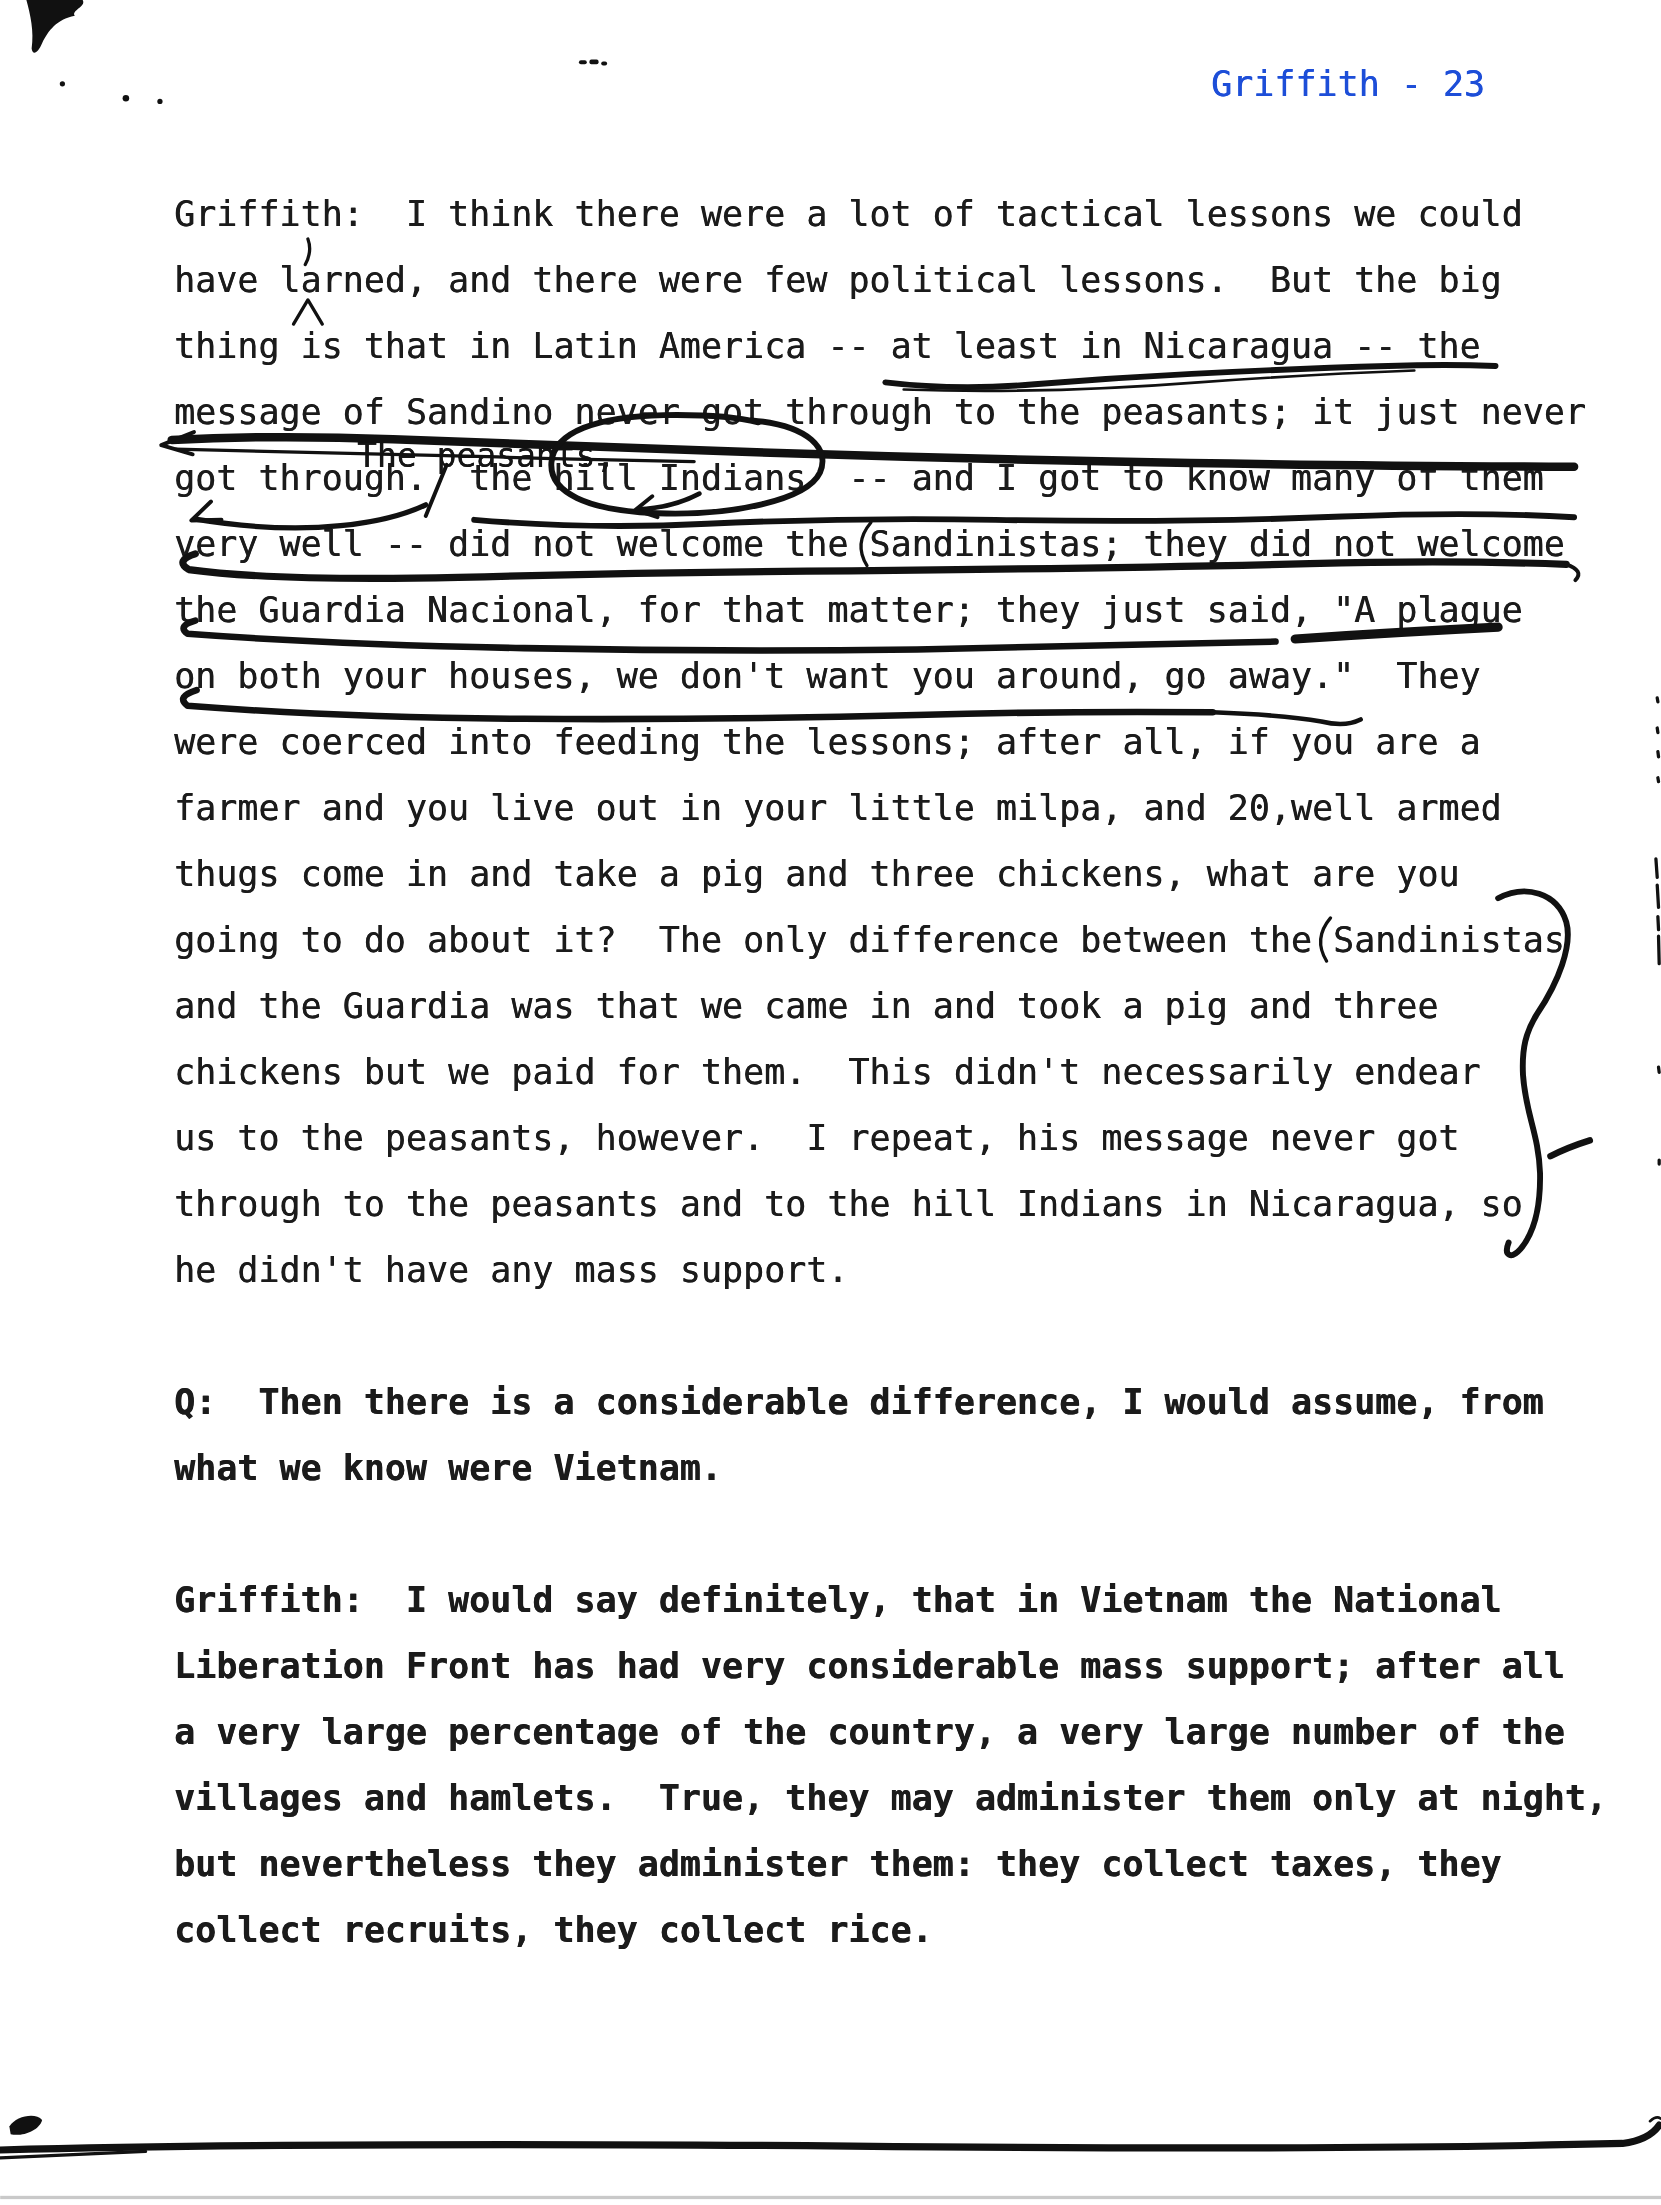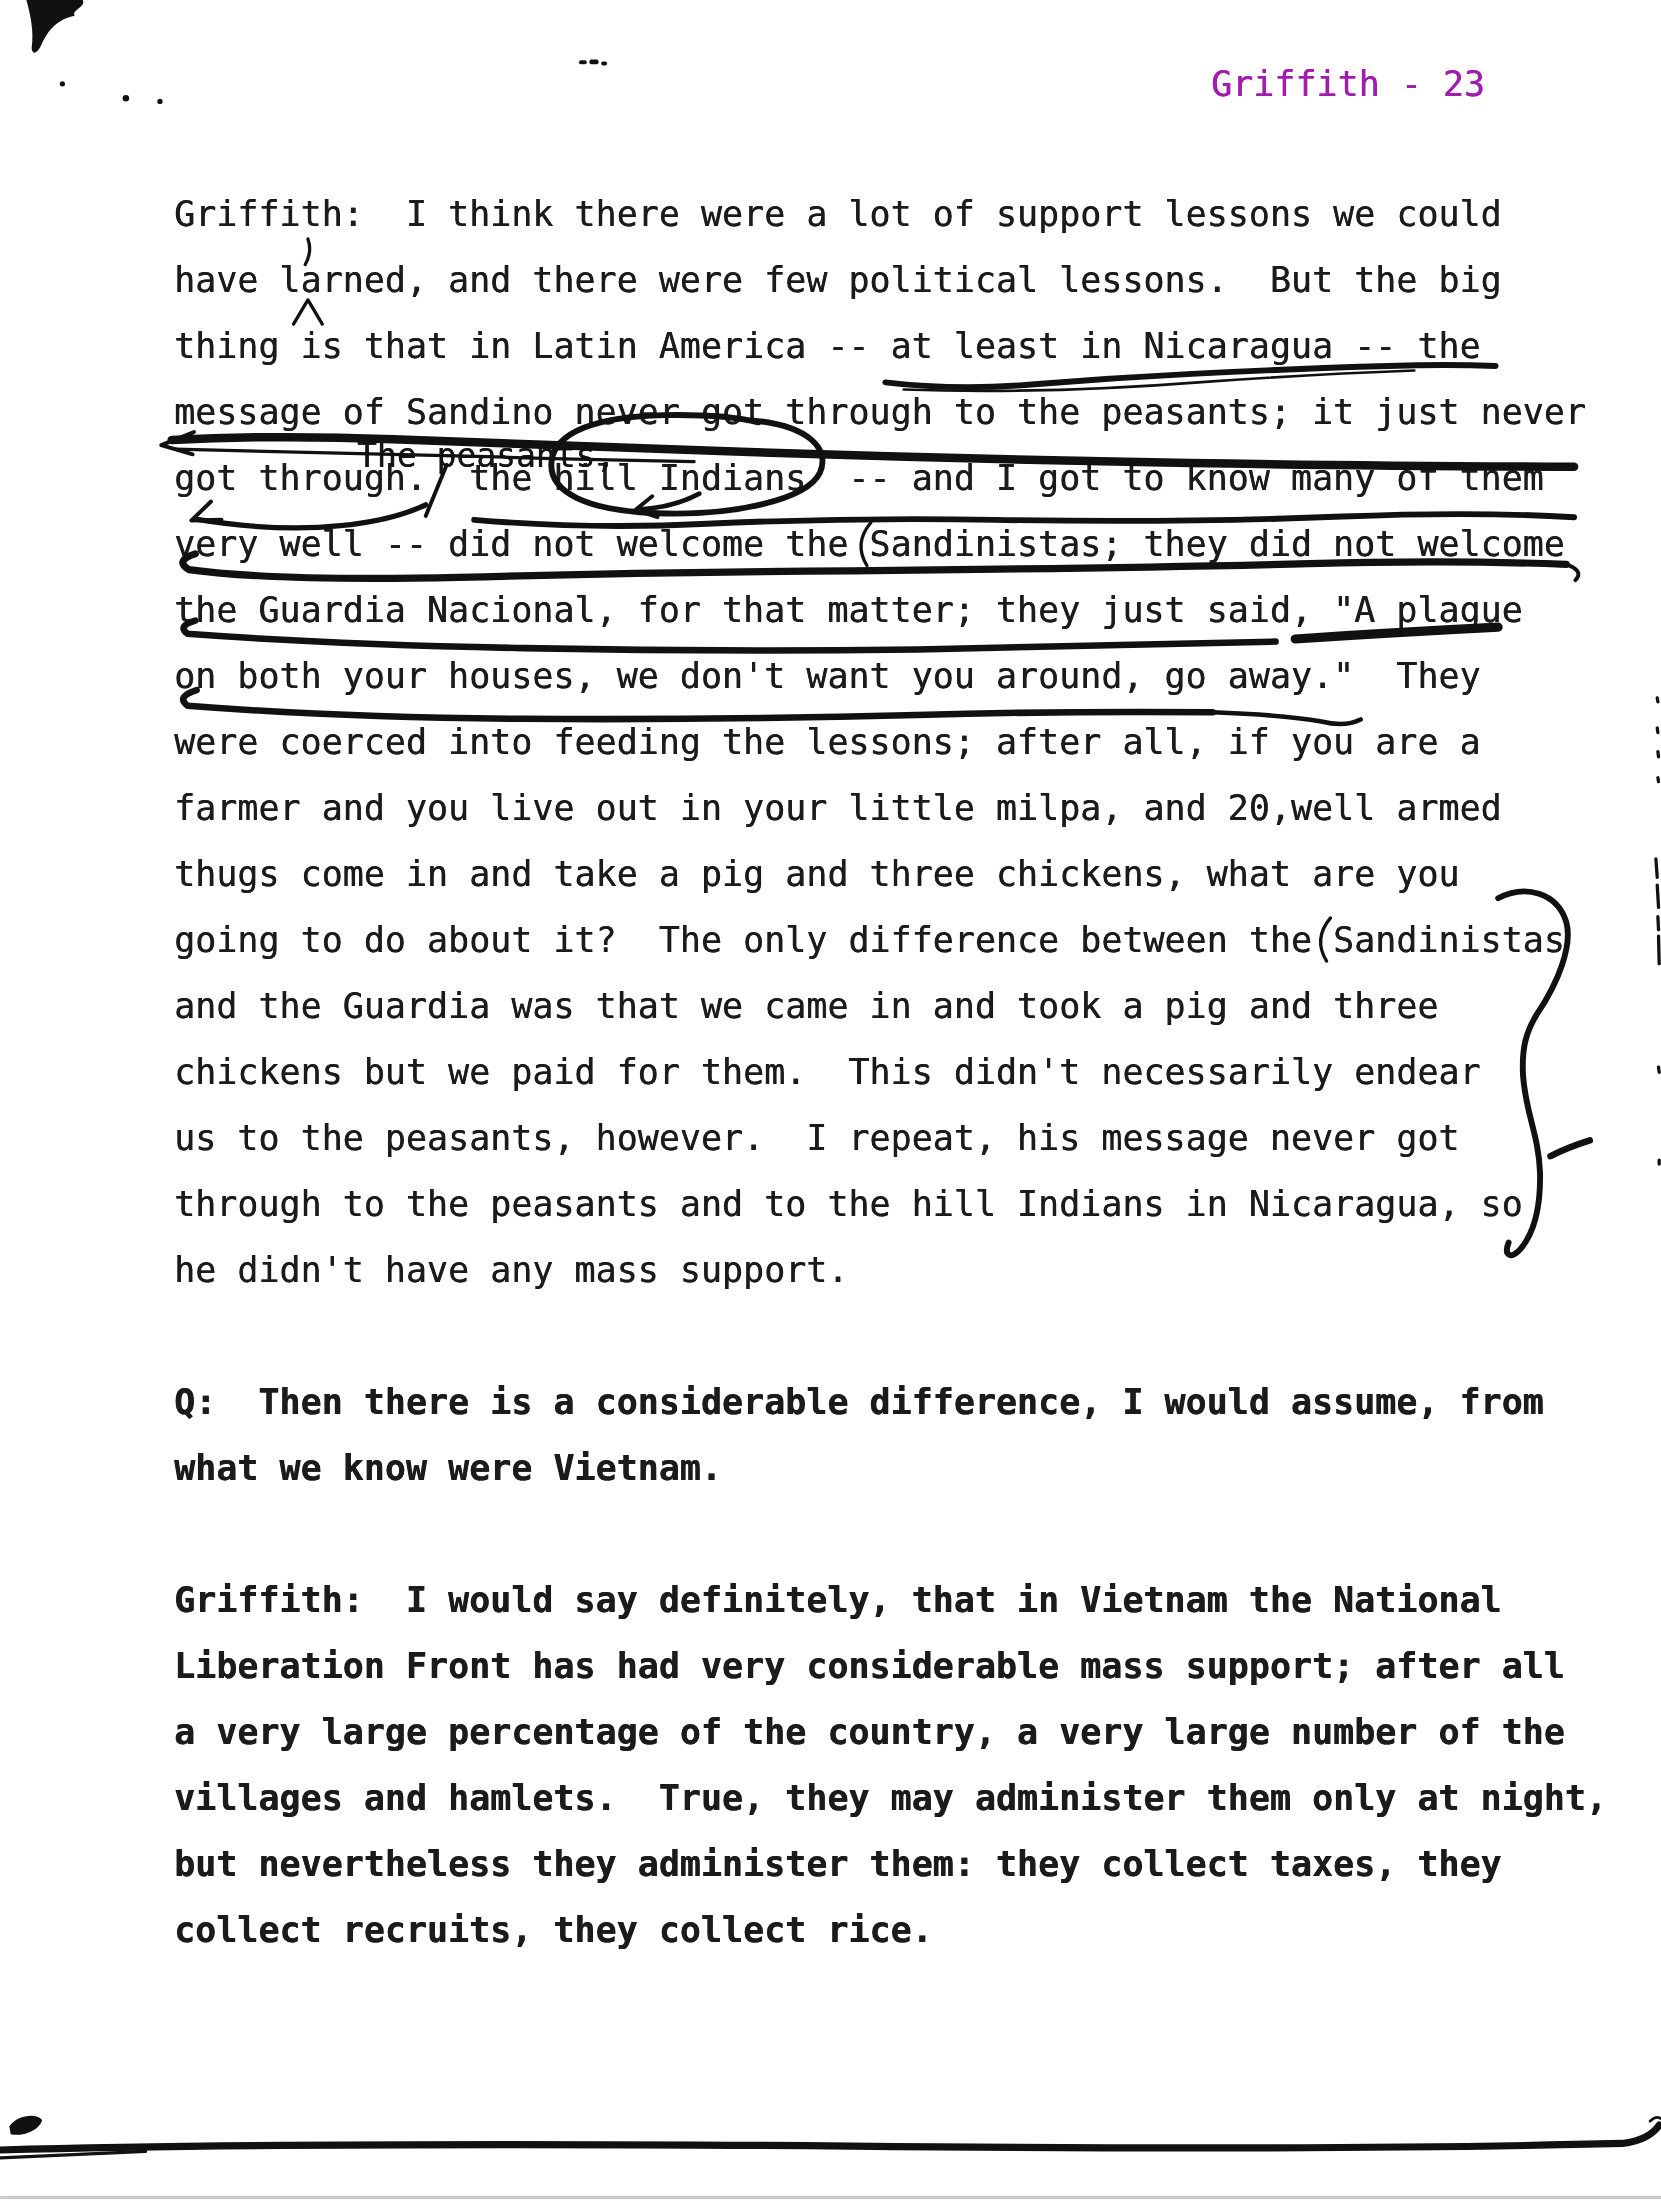--- a/index.html
+++ b/index.html
@@ -6,21 +6,21 @@
   .page{
     position:relative;
     width:1662px;height:2205px;
     background:#ffffff;
     overflow:hidden;
     font-family:"DejaVu Sans Mono",monospace;
   }
   .hdr{
     position:absolute;left:1211px;top:67px;
     font-size:35px;line-height:35px;
-    color:#a21caf;white-space:pre;
+    color:#1d4ed8;white-space:pre;
     text-shadow:0.4px 0 currentColor;
   }
   .typed{
     position:absolute;left:174px;top:181px;
     font-size:35px;line-height:66px;
     color:#1b1b1b;
     text-shadow:0.4px 0 currentColor;
   }
   .para + .para{margin-top:66px;font-weight:bold;}
   .tl{height:66px;white-space:pre;}
@@ -34,21 +34,21 @@
 </style>
 </head>
 <body>
 
 <div class="page">
 
   <div class="hdr">Griffith - 23</div>
 
   <div class="typed">
     <div class="para">
-      <div class="tl">Griffith:  I think there were a lot of support lessons we could</div>
+      <div class="tl">Griffith:  I think there were a lot of tactical lessons we could</div>
       <div class="tl">have larned, and there were few political lessons.  But the big</div>
       <div class="tl">thing is that in Latin America -- at least in Nicaragua -- the</div>
       <div class="tl">message of Sandino never got through to the peasants; it just never</div>
       <div class="tl">got through.  the hill Indians  -- and I got to know many of them</div>
       <div class="tl">very well -- did not welcome the Sandinistas; they did not welcome</div>
       <div class="tl">the Guardia Nacional, for that matter; they just said, "A plague</div>
       <div class="tl">on both your houses, we don't want you around, go away."  They</div>
       <div class="tl">were coerced into feeding the lessons; after all, if you are a</div>
       <div class="tl">farmer and you live out in your little milpa, and 20,well armed</div>
       <div class="tl">thugs come in and take a pig and three chickens, what are you</div>

